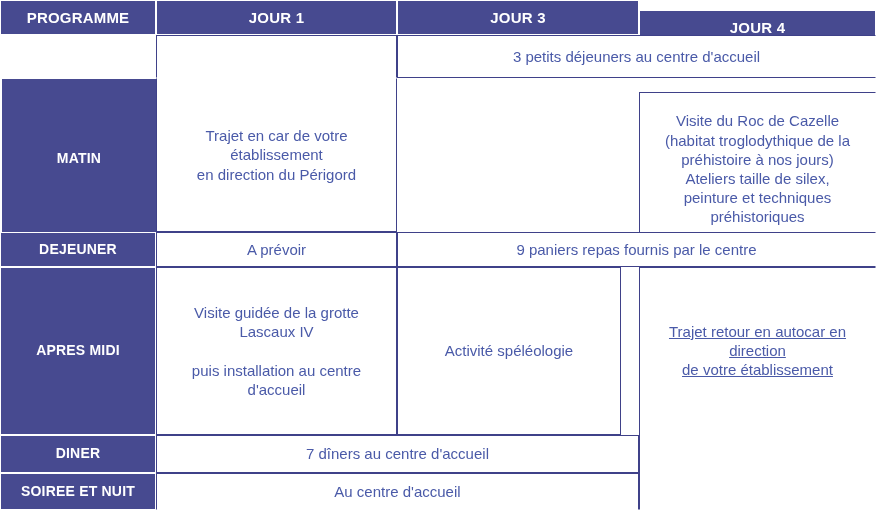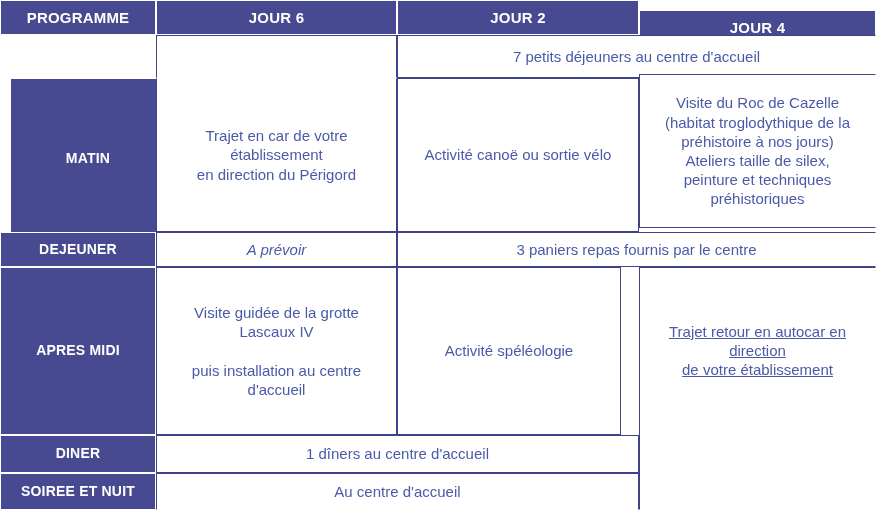--- a/index.html
+++ b/index.html
@@ -45,89 +45,86 @@
   }
   .hdr.col-head { font-size: 15px; }
   .hdr.row-head { font-size: 14px; }
   
   .body-cell {
     background: #ffffff;
     color: #4a5aa8;
     font-size: 15px;
     border: 1px solid #3f4189;
   }
-  .body-cell.italic { font-style: italic; }
+  .body-cell.italic { }
   
   .no-right  { border-right-color: transparent; text-decoration: underline; }
   .no-bottom { border-bottom-color: transparent; }
   .no-top    { border-top-color: transparent; }
 </style>
 </head>
 <body>
 
 <div class="sheet">
 
   <div class="cell hdr col-head" style="left:0px; top:0px; width:156px; height:35px;">
     <span class="txt">PROGRAMME</span>
   </div>
 
   <div class="cell hdr col-head" style="left:156px; top:0px; width:241px; height:35px;">
-    <span class="txt">JOUR 6</span>
+    <span class="txt">JOUR 1</span>
   </div>
 
   <div class="cell hdr col-head" style="left:397px; top:0px; width:242px; height:35px;">
-    <span class="txt">JOUR 2</span>
+    <span class="txt">JOUR 3</span>
   </div>
 
   <div class="cell hdr col-head" style="left:639px; top:10px; width:237px; height:35px;">
     <span class="txt">JOUR 4</span>
   </div>
 
 
   <div class="cell body-cell no-bottom" style="left:156px; top:35px; width:241px; height:43px;">
     <span class="txt"></span>
   </div>
 
   <div class="cell body-cell" style="left:397px; top:35px; width:479px; height:43px; border-right-color:transparent;">
-    <span class="txt">7 petits déjeuners au centre d'accueil</span>
+    <span class="txt">3 petits déjeuners au centre d'accueil</span>
   </div>
 
-  <div class="cell hdr row-head" style="left:10px; top:78px; width:156px; height:162px;">
+  <div class="cell hdr row-head" style="left:1px; top:78px; width:156px; height:162px;">
     <span class="txt">MATIN</span>
   </div>
 
   <div class="cell body-cell no-top" style="left:156px; top:78px; width:241px; height:154px;">
     <span class="txt">Trajet en car de votre
 établissement
 en direction du Périgord</span>
   </div>
 
-  <div class="cell body-cell" style="left:397px; top:78px; width:242px; height:154px;">
-    <span class="txt">Activité canoë ou sortie vélo</span>
-  </div>
 
-  <div class="cell body-cell" style="left:639px; top:74px; width:237px; height:154px; border-right-color:transparent; font-size:15px;">
+  <div class="cell body-cell" style="left:639px; top:92px; width:237px; height:154px; border-right-color:transparent; font-size:15px;">
     <span class="txt">Visite du Roc de Cazelle
 (habitat troglodythique de la
 préhistoire à nos jours)
 Ateliers taille de silex,
 peinture et techniques
 préhistoriques</span>
   </div>
 
   <div class="cell hdr row-head" style="left:0px; top:232px; width:156px; height:35px;">
     <span class="txt">DEJEUNER</span>
   </div>
 
   <div class="cell body-cell italic" style="left:156px; top:232px; width:241px; height:35px;">
     <span class="txt">A prévoir</span>
   </div>
 
   <div class="cell body-cell" style="left:397px; top:232px; width:479px; height:35px; border-right-color:transparent;">
-    <span class="txt">3 paniers repas fournis par le centre</span>
+    <span class="txt">9 paniers repas fournis par le centre</span>
   </div>
 
   <div class="cell hdr row-head" style="left:0px; top:267px; width:156px; height:168px;">
     <span class="txt">APRES MIDI</span>
   </div>
 
   <div class="cell body-cell" style="left:156px; top:267px; width:241px; height:168px;">
     <span class="txt">Visite guidée de la grotte
 Lascaux IV
 
@@ -143,21 +140,21 @@
     <span class="txt" style="margin-bottom:76px;">Trajet retour en autocar en
 direction
 de votre établissement</span>
   </div>
 
   <div class="cell hdr row-head" style="left:0px; top:435px; width:156px; height:38px;">
     <span class="txt">DINER</span>
   </div>
 
   <div class="cell body-cell" style="left:156px; top:435px; width:483px; height:38px;">
-    <span class="txt">1 dîners au centre d'accueil</span>
+    <span class="txt">7 dîners au centre d'accueil</span>
   </div>
 
   <div class="cell hdr row-head" style="left:0px; top:473px; width:156px; height:37px;">
     <span class="txt">SOIREE ET NUIT</span>
   </div>
 
   <div class="cell body-cell no-bottom" style="left:156px; top:473px; width:483px; height:37px;">
     <span class="txt">Au centre d'accueil</span>
   </div>
 

